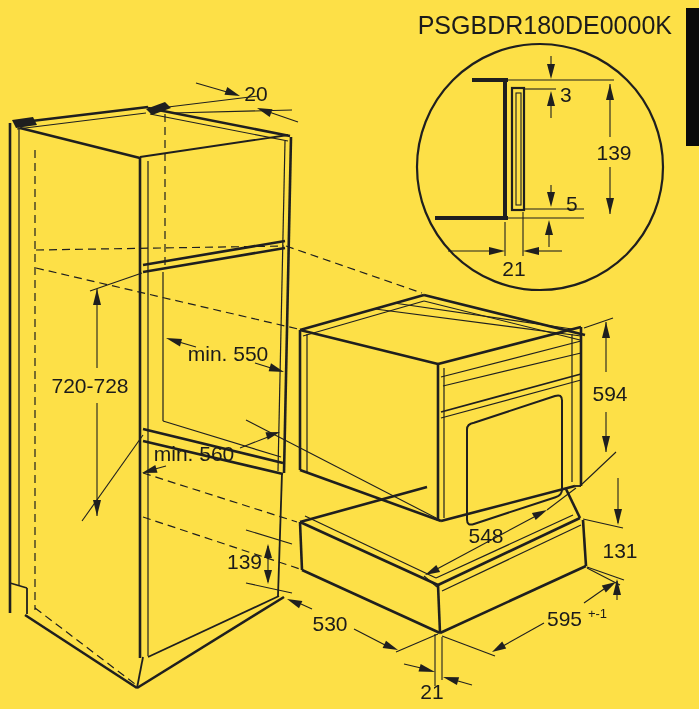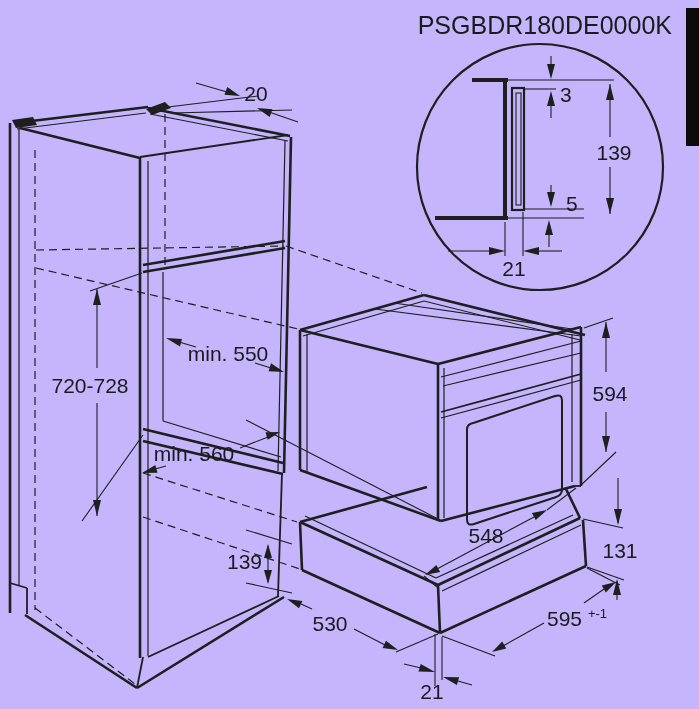--- a/index.html
+++ b/index.html
@@ -1,16 +1,16 @@
 <!DOCTYPE html>
 <html><head>
 <meta charset="utf-8">
 <style>
   html,body{margin:0;padding:0;background:#ffffff;}
-  #stage{position:relative;width:699px;height:709px;background:#c4b5fd;overflow:hidden;
+  #stage{position:relative;width:699px;height:709px;background:#fde047;overflow:hidden;
          font-family:"Liberation Sans", sans-serif;}
   svg{position:absolute;left:0;top:0;}
   svg text{fill:#1b1b1b;font-family:"Liberation Sans", sans-serif;}
   .ln{stroke:#1f1f1f;fill:none;}
   .thick{stroke-width:2.6;}
   .mid{stroke-width:1.8;}
   .thin{stroke-width:1.2;}
   .dim{stroke-width:1.1;}
   .dash{stroke-width:1.2;stroke-dasharray:8 5;}
   .arr{fill:#1f1f1f;stroke:none;}

